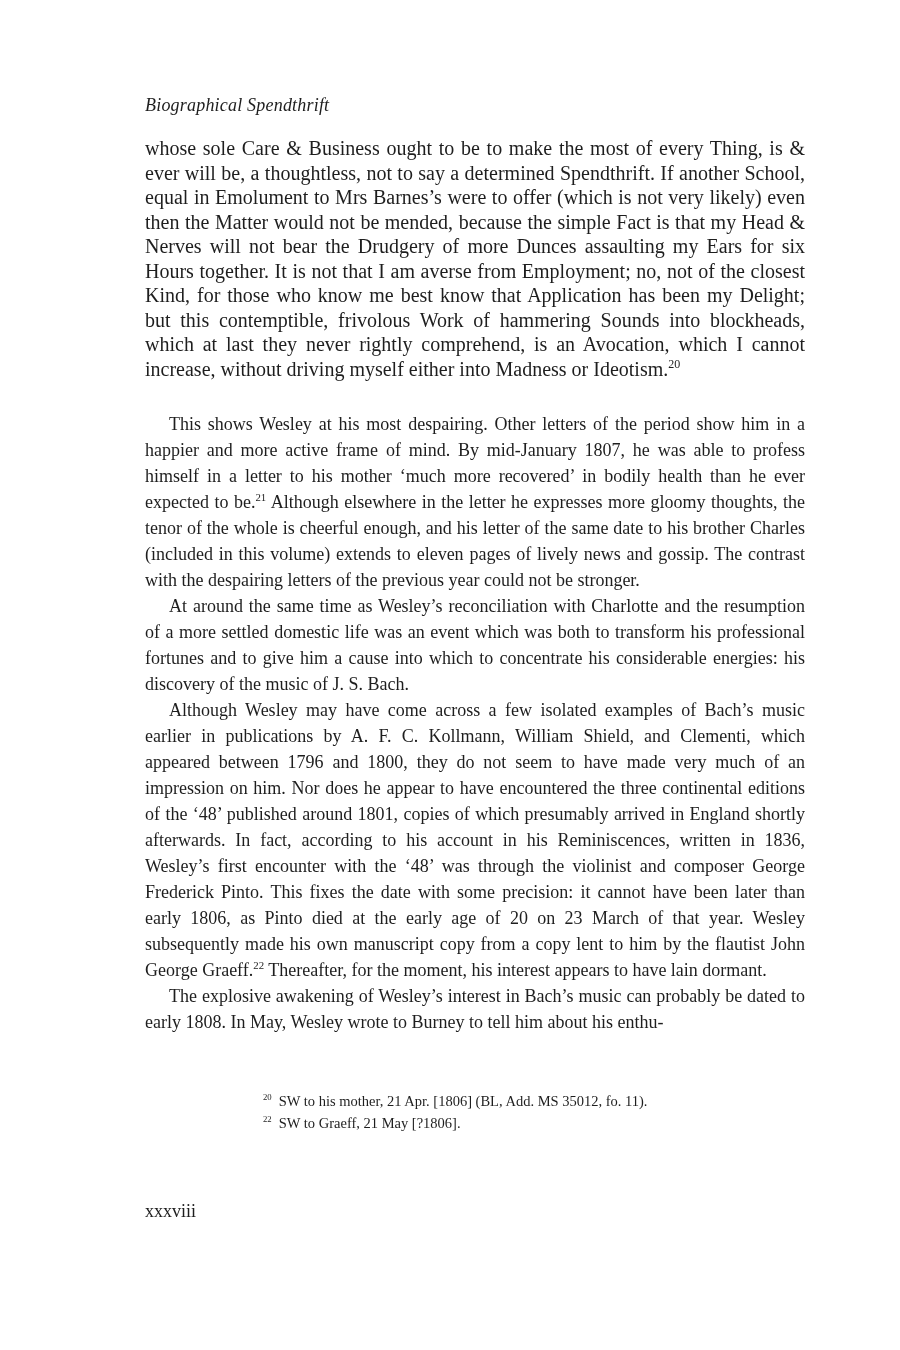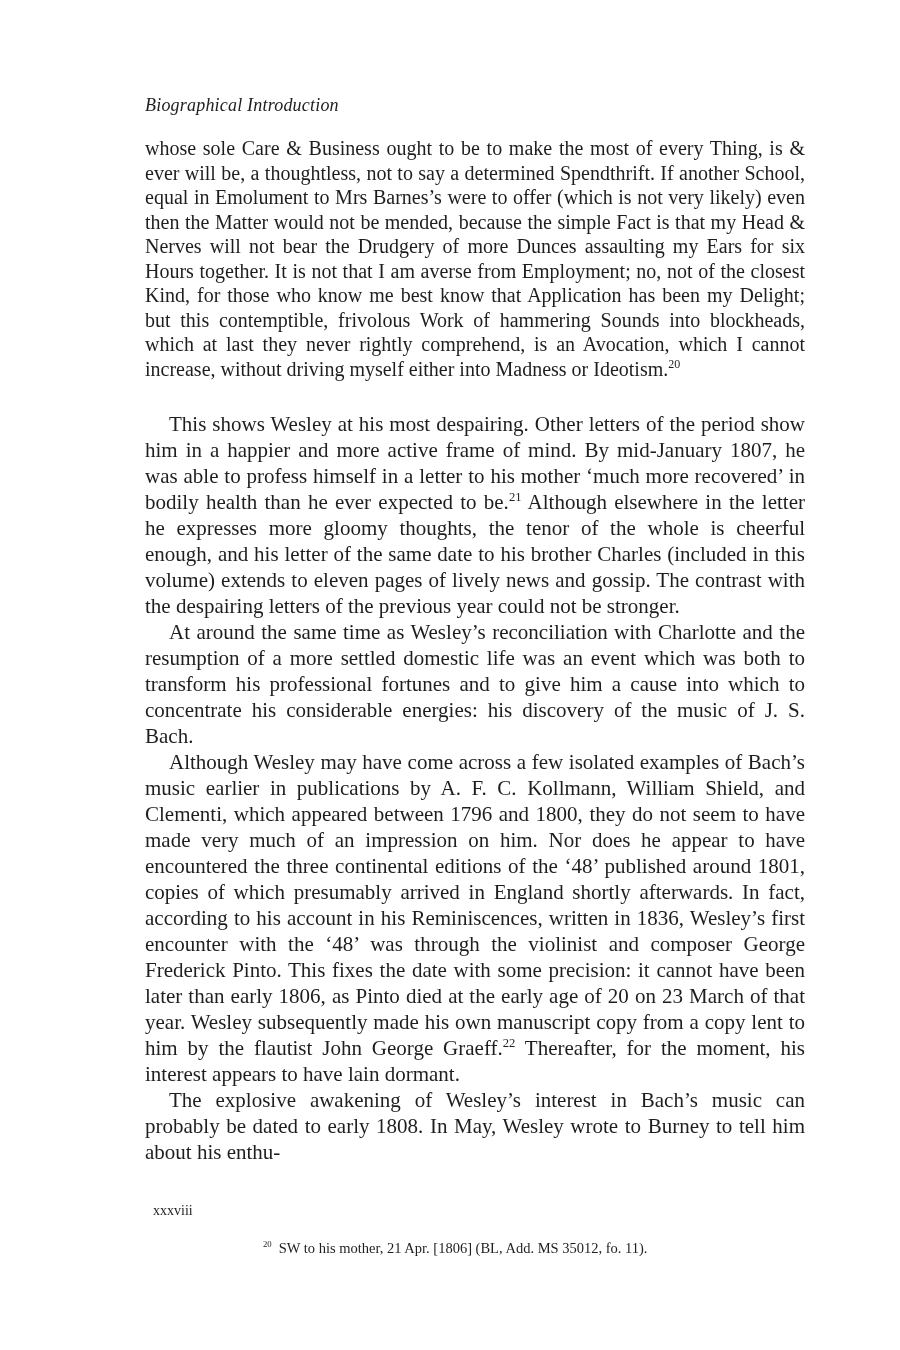--- a/index.html
+++ b/index.html
@@ -31,62 +31,63 @@
   }
   .quote {
     margin: 0 0 30px 0;
     padding: 0;
     font-size: 20px;
     line-height: 24.5px;
     text-align: justify;
   }
   .body-text p {
     margin: 0;
-    font-size: 21px;
+    font-size: 18px;
     line-height: 26px;
     text-align: justify;
     text-indent: 24px;
   }
   sup {
     font-size: 0.6em;
     line-height: 0;
     vertical-align: super;
   }
   .footnotes {
-    margin-top: 72px;
+    margin-top: 55px;
     padding-left: 118px;
     font-size: 14.5px;
     line-height: 22px;
   }
   .footnote sup {
     margin-right: 7px;
   }
   .folio {
     position: absolute;
-    left: 153px;
+    left: 145px;
     top: 1200px;
-    font-size: 14px;
+    font-size: 18px;
     line-height: 22px;
   }
 </style>
 </head>
 <body>
 
 <div class="page">
   <div class="content">
-    <div class="running-head">Biographical Introduction</div>
+    <div class="running-head">Biographical Spendthrift</div>
 
     <blockquote class="quote">whose sole Care &amp; Business ought to be to make the most of every Thing, is &amp; ever will be, a thoughtless, not to say a determined Spendthrift. If another School, equal in Emolument to Mrs Barnes’s were to offer (which is not very likely) even then the Matter would not be mended, because the simple Fact is that my Head &amp; Nerves will not bear the Drudgery of more Dunces assaulting my Ears for six Hours together. It is not that I am averse from Employment; no, not of the closest Kind, for those who know me best know that Application has been my Delight; but this contemptible, frivolous Work of hammering Sounds into blockheads, which at last they never rightly comprehend, is an Avocation, which I cannot increase, without driving myself either into Madness or Ideotism.<sup>20</sup></blockquote>
 
     <div class="body-text">
         <p>This shows Wesley at his most despairing. Other letters of the period show him in a happier and more active frame of mind. By mid-January 1807, he was able to profess himself in a letter to his mother ‘much more recovered’ in bodily health than he ever expected to be.<sup>21</sup> Although elsewhere in the letter he expresses more gloomy thoughts, the tenor of the whole is cheerful enough, and his letter of the same date to his brother Charles (included in this volume) extends to eleven pages of lively news and gossip. The contrast with the despairing letters of the previous year could not be stronger.</p>
         <p>At around the same time as Wesley’s reconciliation with Charlotte and the resumption of a more settled domestic life was an event which was both to transform his professional fortunes and to give him a cause into which to concentrate his considerable energies: his discovery of the music of J. S. Bach.</p>
         <p>Although Wesley may have come across a few isolated examples of Bach’s music earlier in publications by A. F. C. Kollmann, William Shield, and Clementi, which appeared between 1796 and 1800, they do not seem to have made very much of an impression on him. Nor does he appear to have encountered the three continental editions of the ‘48’ published around 1801, copies of which presumably arrived in England shortly afterwards. In fact, according to his account in his Reminiscences, written in 1836, Wesley’s first encounter with the ‘48’ was through the violinist and composer George Frederick Pinto. This fixes the date with some precision: it cannot have been later than early 1806, as Pinto died at the early age of 20 on 23 March of that year. Wesley subsequently made his own manuscript copy from a copy lent to him by the flautist John George Graeff.<sup>22</sup> Thereafter, for the moment, his interest appears to have lain dormant.</p>
         <p>The explosive awakening of Wesley’s interest in Bach’s music can probably be dated to early 1808. In May, Wesley wrote to Burney to tell him about his enthu-</p>
       </div>
 
     <div class="footnotes">
         <div class="footnote"><sup>20</sup>SW to his mother, 21 Apr. [1806] (BL, Add. MS 35012, fo. 11).</div>
+        <div class="footnote"><sup>22</sup>SW to Graeff, 21 May [?1806].</div>
       </div>
   </div>
 
   <div class="folio">xxxviii</div>
 </div>
 
 </body></html>

